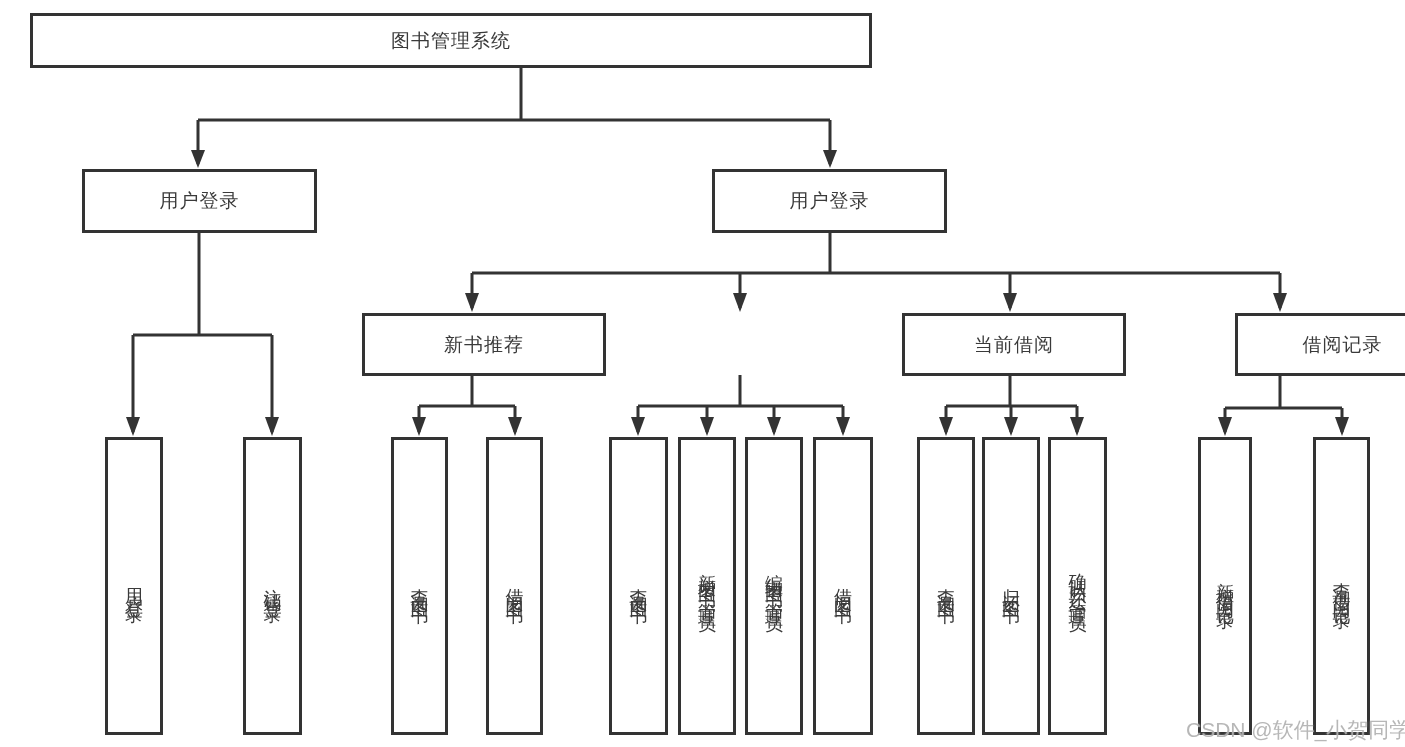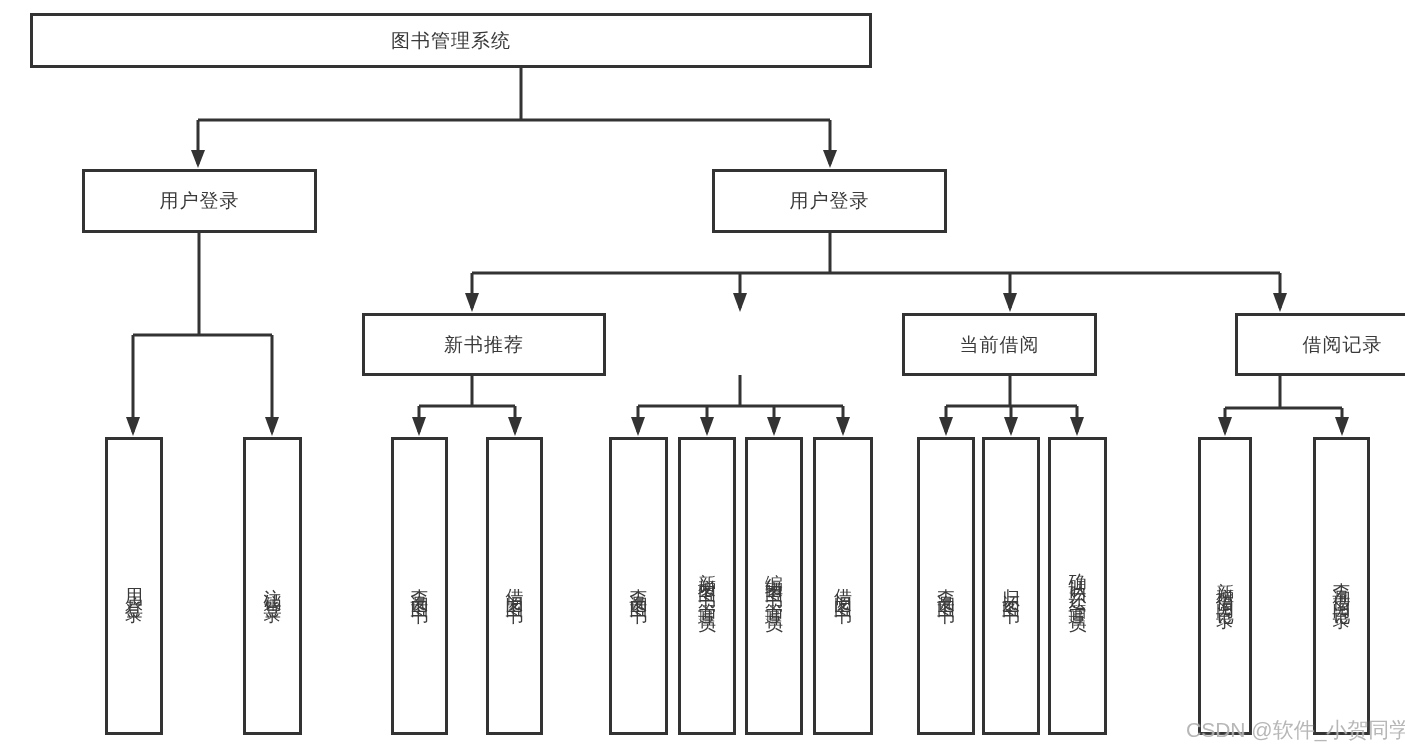--- a/index.html
+++ b/index.html
@@ -108,21 +108,21 @@
   <div class="box branch" style="left:82px;top:169px;width:235px;height:64px">
     <span class="lbl">用户登录</span>
   </div>
   <div class="box branch" style="left:712px;top:169px;width:235px;height:64px">
     <span class="lbl">用户登录</span>
   </div>
 
   <div class="box branch" style="left:362px;top:313px;width:244px;height:63px">
     <span class="lbl">新书推荐</span>
   </div>
-  <div class="box branch" style="left:902px;top:313px;width:195px;height:63px">
+  <div class="box branch" style="left:902px;top:313px;width:224px;height:63px">
     <span class="lbl">当前借阅</span>
   </div>
   <div class="box branch" style="left:1235px;top:313px;width:215px;height:63px">
     <span class="lbl">借阅记录</span>
   </div>
 
   <div class="box leaf" style="left:105px;top:437px;width:58px;height:298px">
     <span class="lbl">用户登录</span>
   </div>
   <div class="box leaf" style="left:243px;top:437px;width:59px;height:298px">

